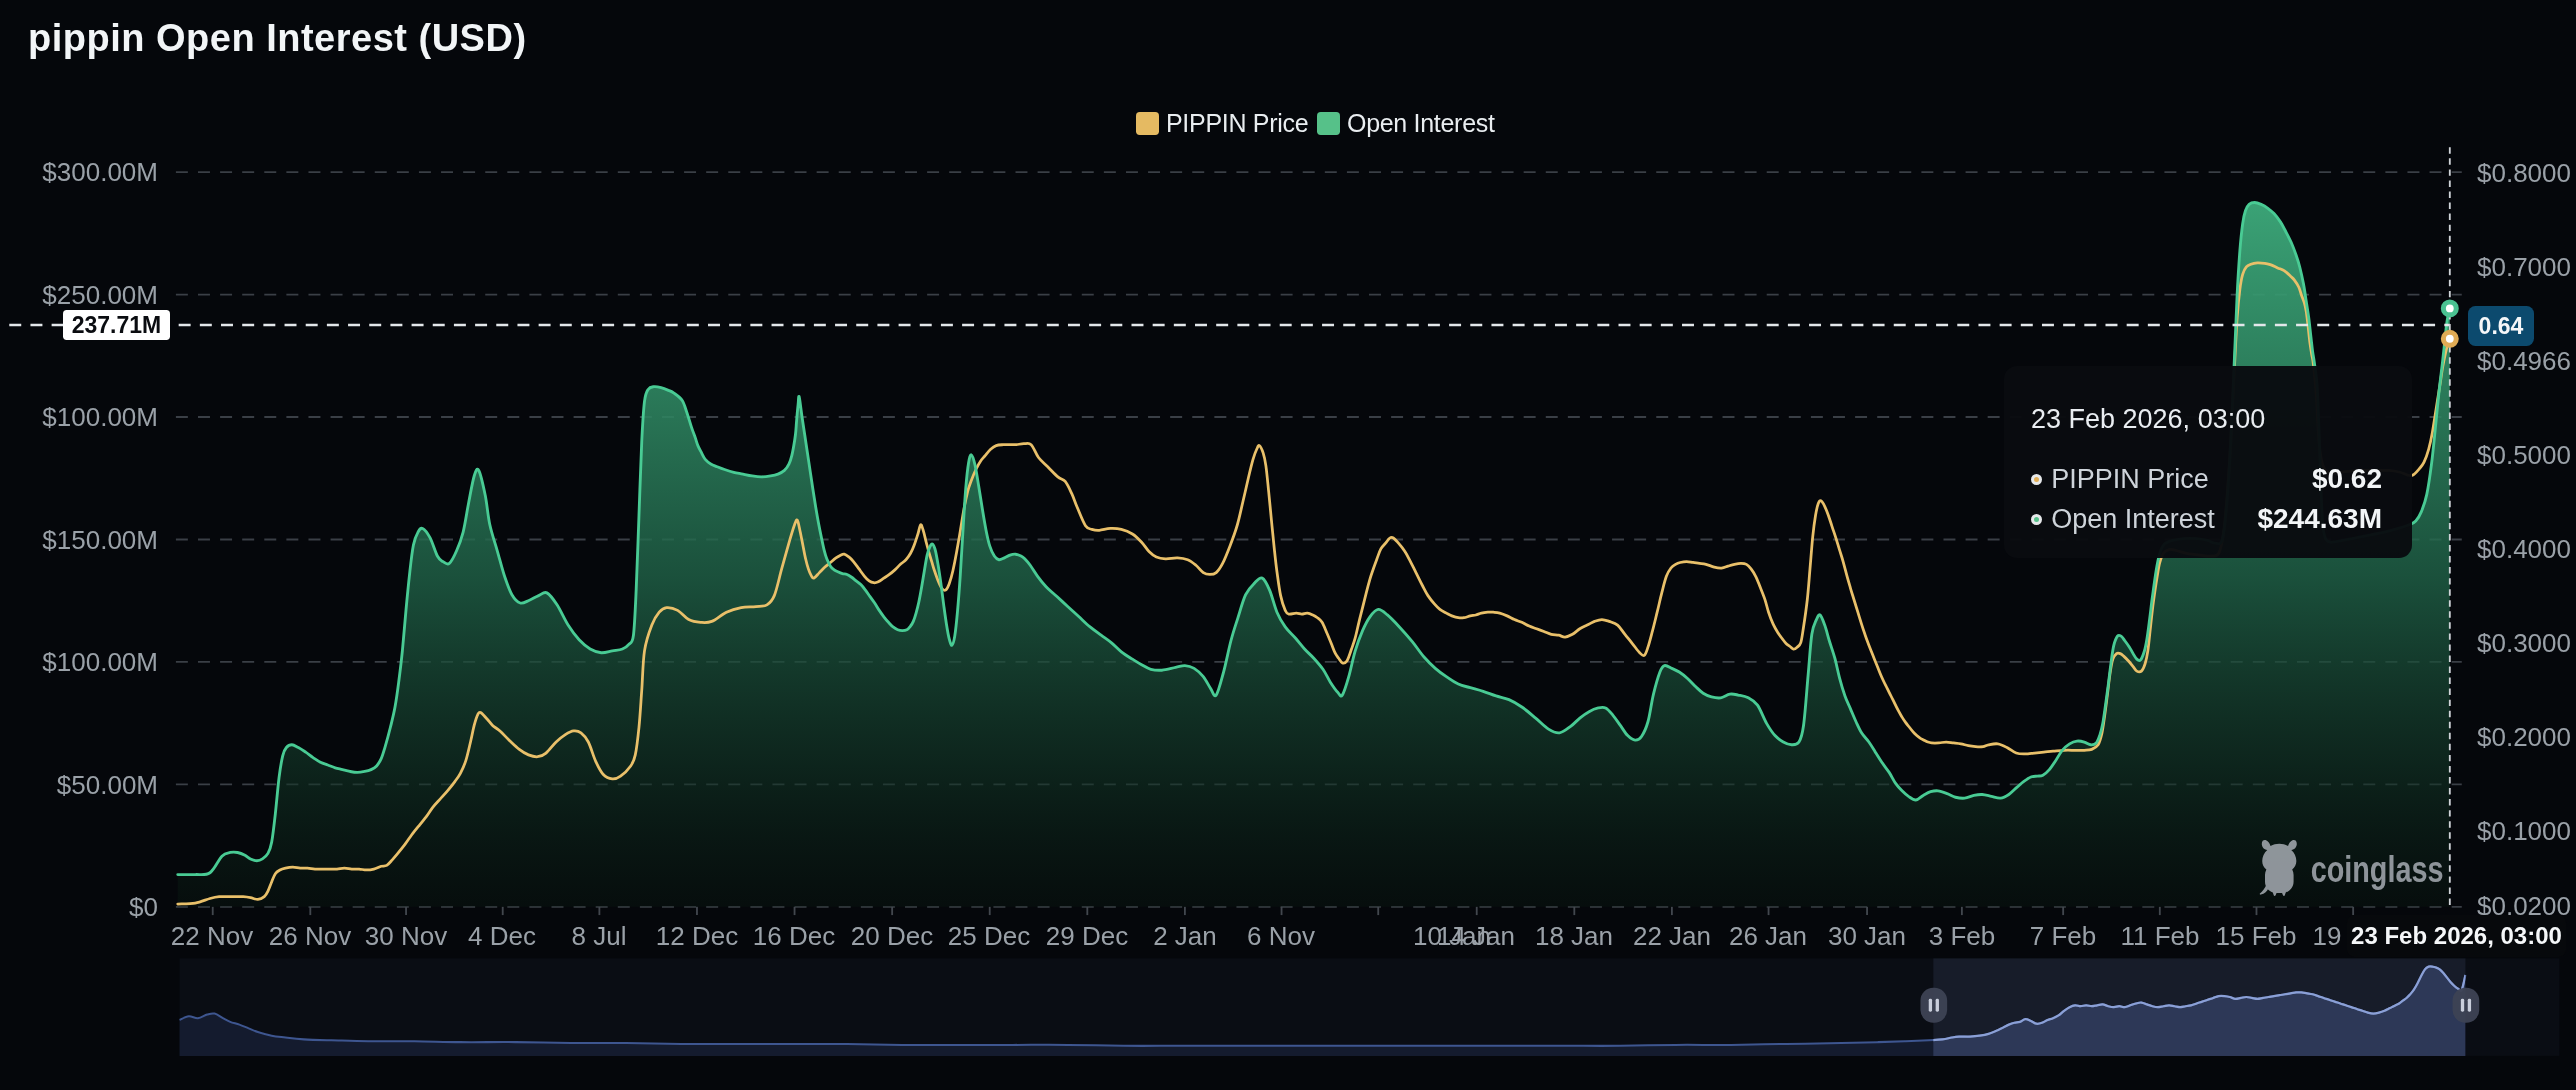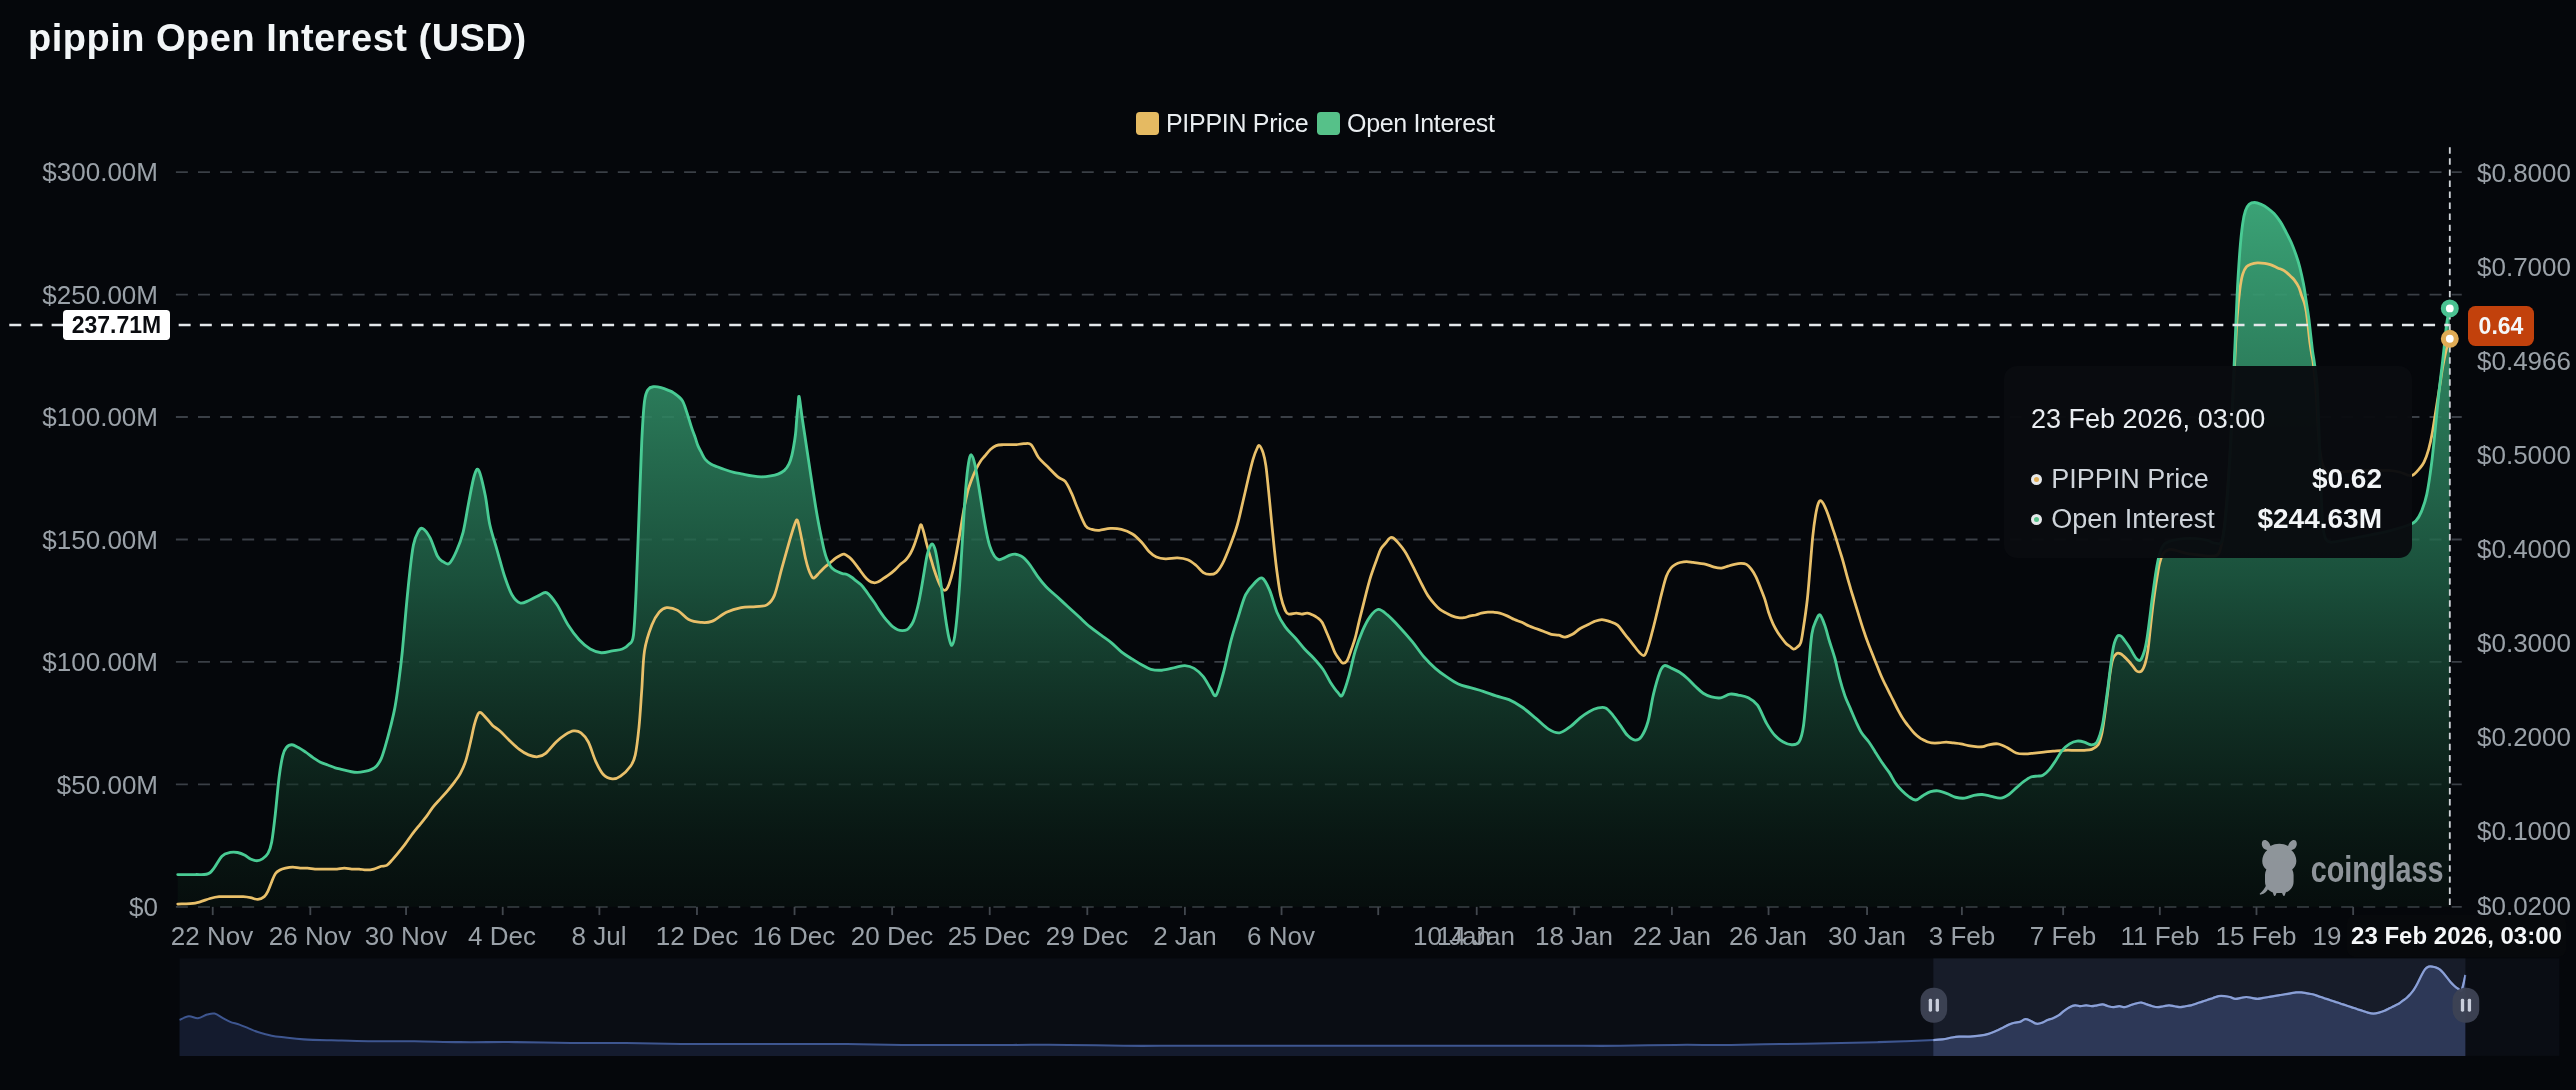--- a/index.html
+++ b/index.html
@@ -8,21 +8,21 @@
   .abs { position:absolute; }
   .title { position:absolute; left:28px; top:16.6px; font-size:38px; font-weight:700; color:#f2f5f7; letter-spacing:0.5px; }
   .legend { position:absolute; top:112px; height:24px; font-size:25px; letter-spacing:-0.3px; color:#e9edf0; }
   .sw { position:absolute; top:0; width:23px; height:23px; border-radius:3.7px; }
   .lgt { position:absolute; top:-2.8px; white-space:nowrap; }
   .ylab { position:absolute; right:2418px; width:157px; text-align:right; font-size:26px; color:#9aa1a8; }
   .rlab { position:absolute; left:2477px; font-size:26px; color:#9aa1a8; }
   .xlab { position:absolute; top:921px; width:110px; text-align:center; font-size:26px; color:#9aa1a8; }
   .oibox { position:absolute; left:63px; top:310px; width:107px; height:30px; background:#ffffff; border-radius:3.7px;
     color:#0a0c10; font-size:23px; font-weight:700; text-align:center; line-height:30px; }
-  .pbox { position:absolute; left:2468px; top:306px; width:66px; height:40px; background:#c2410c; border-radius:7.4px;
+  .pbox { position:absolute; left:2468px; top:306px; width:66px; height:40px; background:#0c4a6e; border-radius:7.4px;
     color:#f5f7f9; font-size:23px; font-weight:700; text-align:center; line-height:40px; }
   .dbox { position:absolute; left:2347px; top:915px; width:219px; height:42px; background:#07090c; border-radius:7.4px;
     color:#f5f7f9; font-size:24px; font-weight:700; text-align:center; line-height:42px; white-space:nowrap; }
   .tooltip { position:absolute; left:2004px; top:366px; width:408px; height:192px;
     background:rgba(9,11,15,0.97); border-radius:13px; padding:38px 30px 0 27px; }
   .tt-date { font-size:27px; color:#e9edf1; }
   .tt-row { display:flex; align-items:center; margin-top:28px; }
   .tt-dot { width:11px; height:11px; border-radius:50%; border:3.7px solid #e6e8ea; display:inline-block; margin-right:9.2px; }
   .tt-lab { font-size:27px; color:#ced4da; }
   .tt-val { font-size:28px; font-weight:700; color:#f2f5f7; margin-left:auto; }

